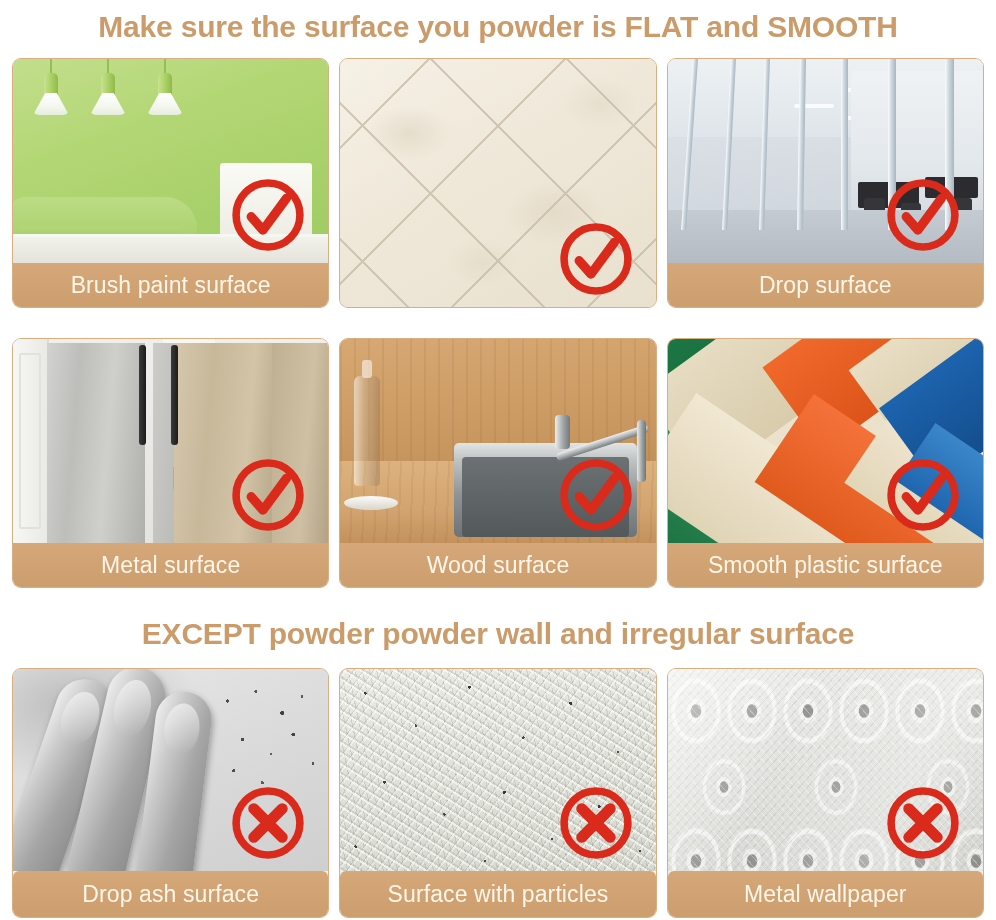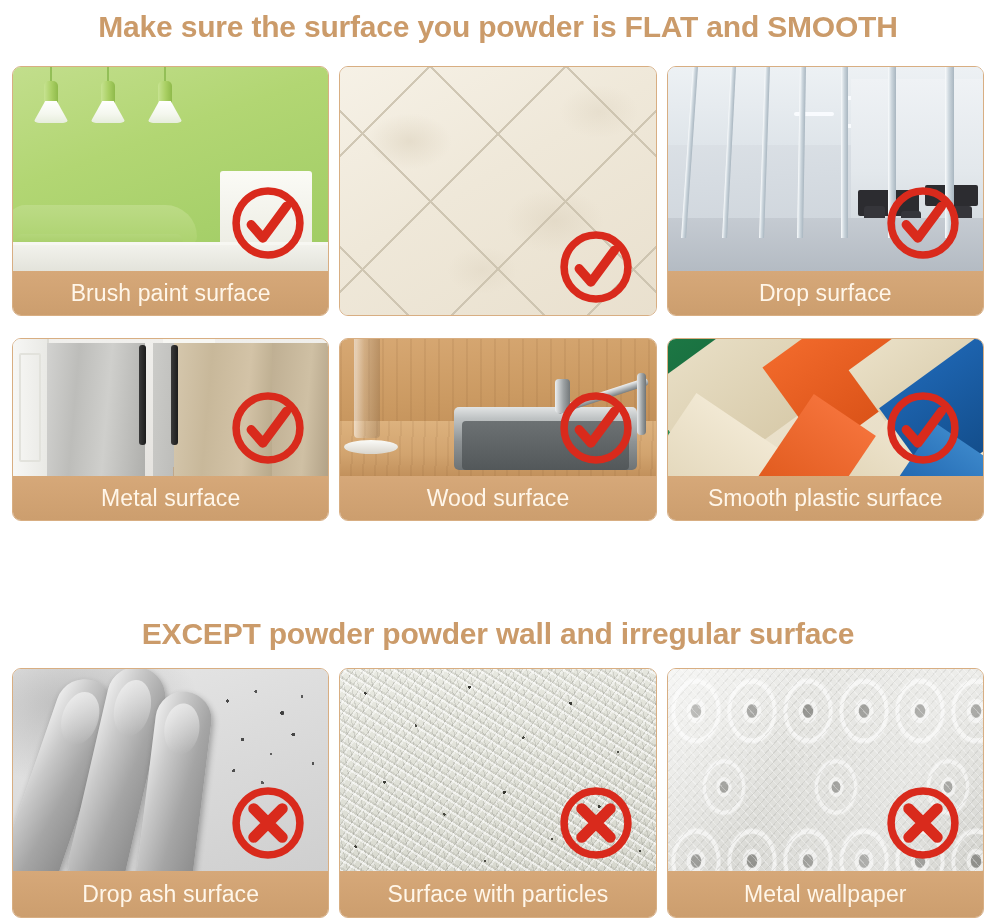--- a/index.html
+++ b/index.html
@@ -42,22 +42,22 @@
   }
 
   
   .row {
     position: absolute;
     left: 12px;
     width: 972px;
     display: flex;
     gap: 10px;
   }
-  .row-1 { top: 58px; height: 250px; margin-top: 8px; }
-  .row-2 { top: 338px; height: 183px; }
+  .row-1 { top: 58px; height: 250px; }
+  .row-2 { top: 338px; height: 250px; }
   .row-3 { top: 668px; height: 250px; }
 
   
   .card {
     position: relative;
     flex: 1 1 0;
     border: 1.5px solid #D8AE82;
     border-radius: 9px;
     overflow: hidden;
     background: #EFEFEF;
@@ -74,21 +74,21 @@
   .card-caption {
     flex: 0 0 44px;
     background: linear-gradient(180deg, #D6A879 0%, #CC9E6E 100%);
     color: #FFF6E9;
     font-size: 23px;
     line-height: 44px;
     text-align: center;
     white-space: nowrap;
     letter-spacing: 0.1px;
   }
-  .row-3 .card-caption { flex-basis: 46px; line-height: 46px; }
+  .row-3 .card-caption { flex-basis: 46px; line-height: 46px; border-radius: 6px; }
 
   
   .badge {
     position: absolute;
     right: 18px;
     bottom: 6px;
     width: 84px;
     height: 84px;
     z-index: 9;
   }

